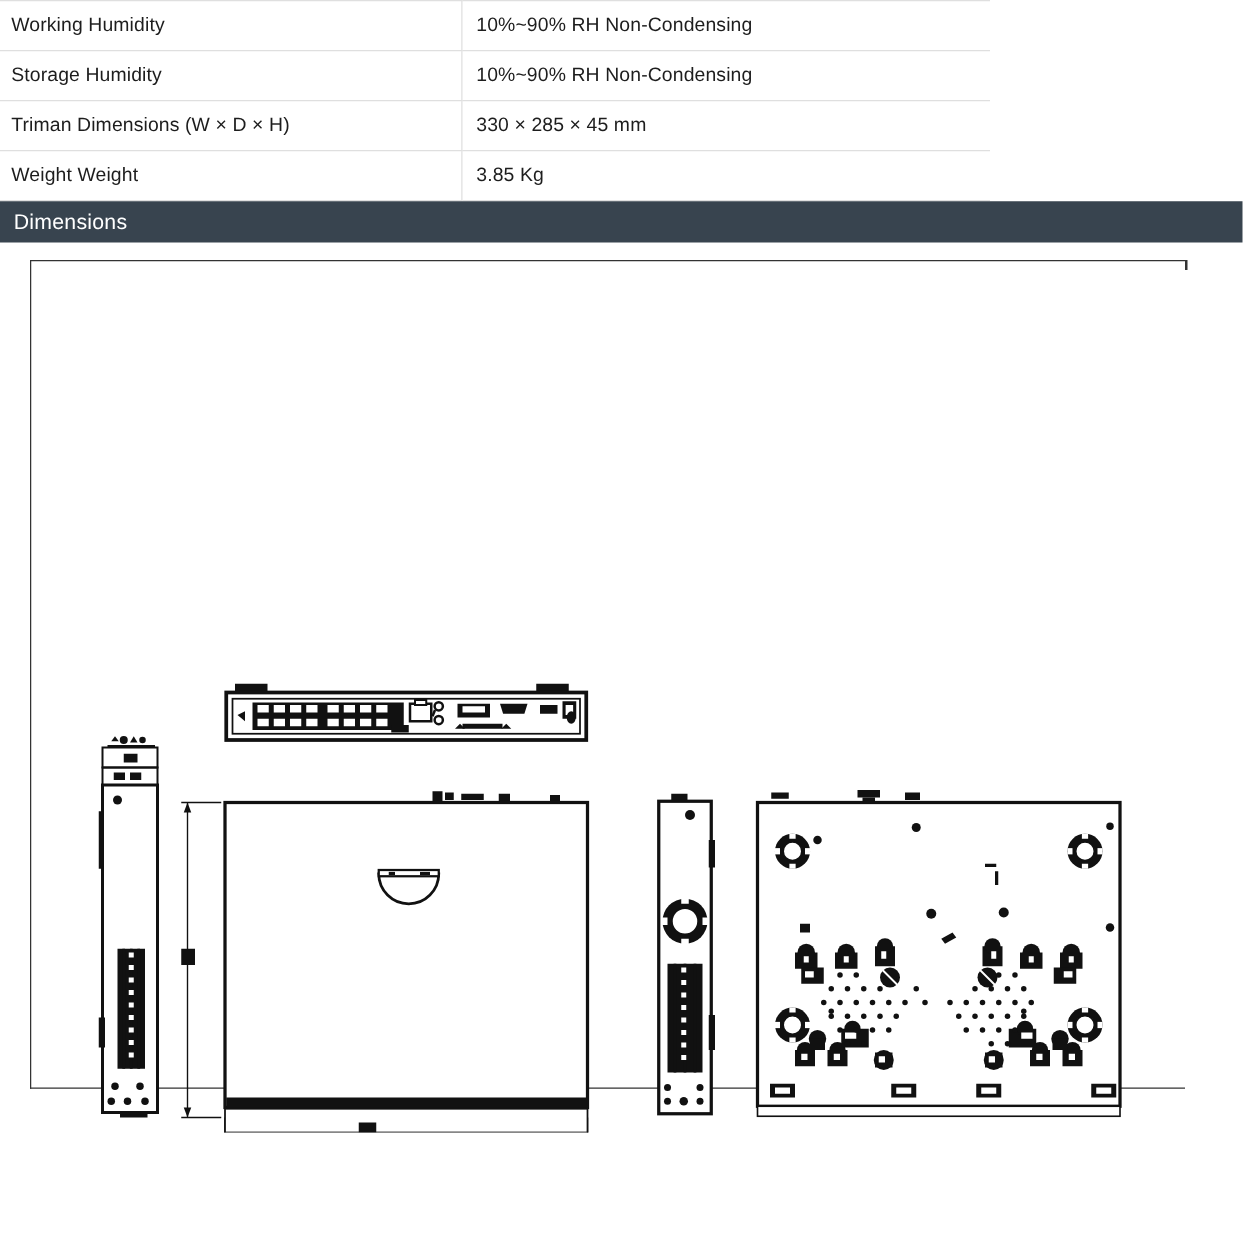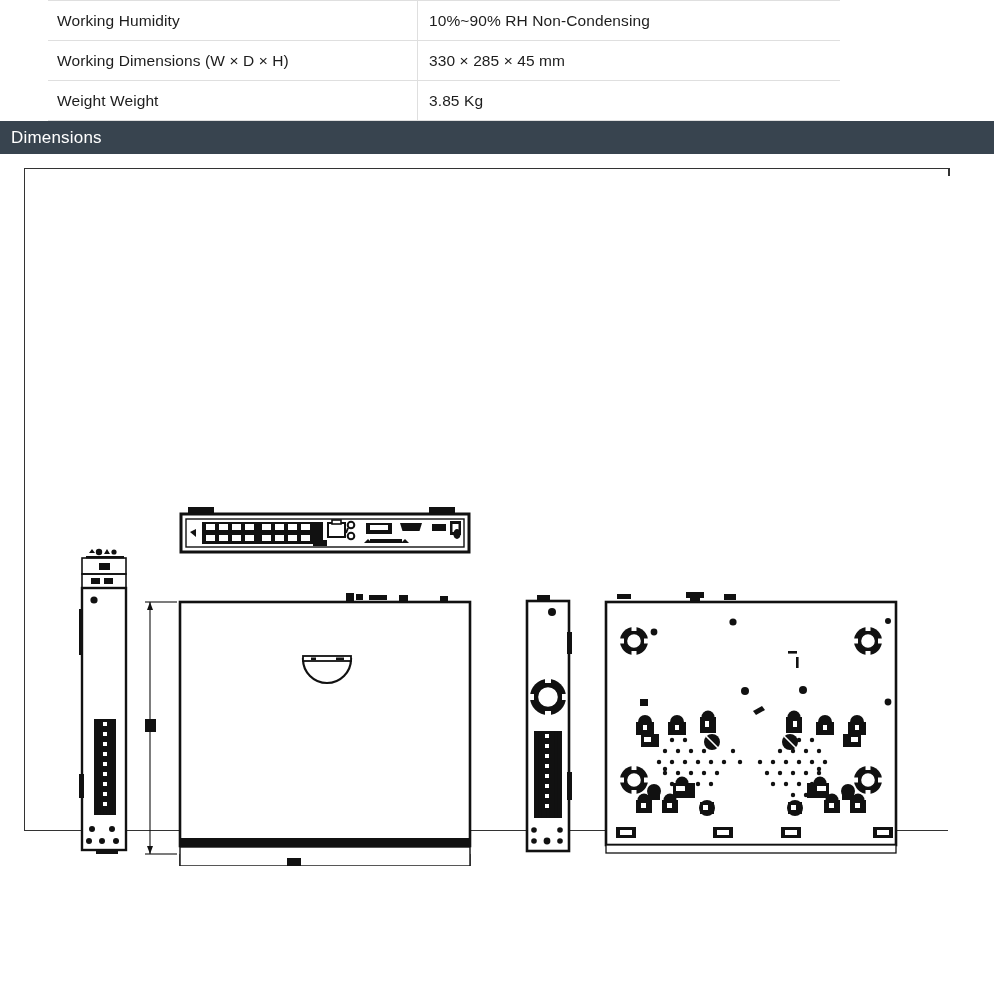--- a/index.html
+++ b/index.html
@@ -12,21 +12,20 @@
     color: #1a1a1a;
     overflow: hidden;
     position: relative;
   }
 
   
   .spec-table {
     width: 792px;
     border-collapse: collapse;
     table-layout: fixed;
-    margin-left: 48px;
   }
   .spec-table tr { height: 40px; }
   .spec-table td {
     border-bottom: 1px solid #dfdfdf;
     padding: 0 0 0 9px;
     font-size: 15.5px;
     line-height: 19px;
     vertical-align: middle;
     color: #1d1d1d;
     letter-spacing: 0.1px;
@@ -80,21 +79,25 @@
 </head>
 <body>
 
 <table class="spec-table">
   <tbody>
     <tr>
       <td class="label">Working Humidity</td>
       <td class="value">10%~90% RH Non-Condensing</td>
     </tr>
     <tr>
-      <td class="label">Working Dimensions (W × D ×  H)</td>
+      <td class="label">Storage Humidity</td>
+      <td class="value">10%~90% RH Non-Condensing</td>
+    </tr>
+    <tr>
+      <td class="label">Triman Dimensions (W × D ×  H)</td>
       <td class="value">330 × 285 × 45 mm</td>
     </tr>
     <tr>
       <td class="label">Weight Weight</td>
       <td class="value">3.85 Kg</td>
     </tr>
   </tbody>
 </table>
 
 <div class="section-bar">

